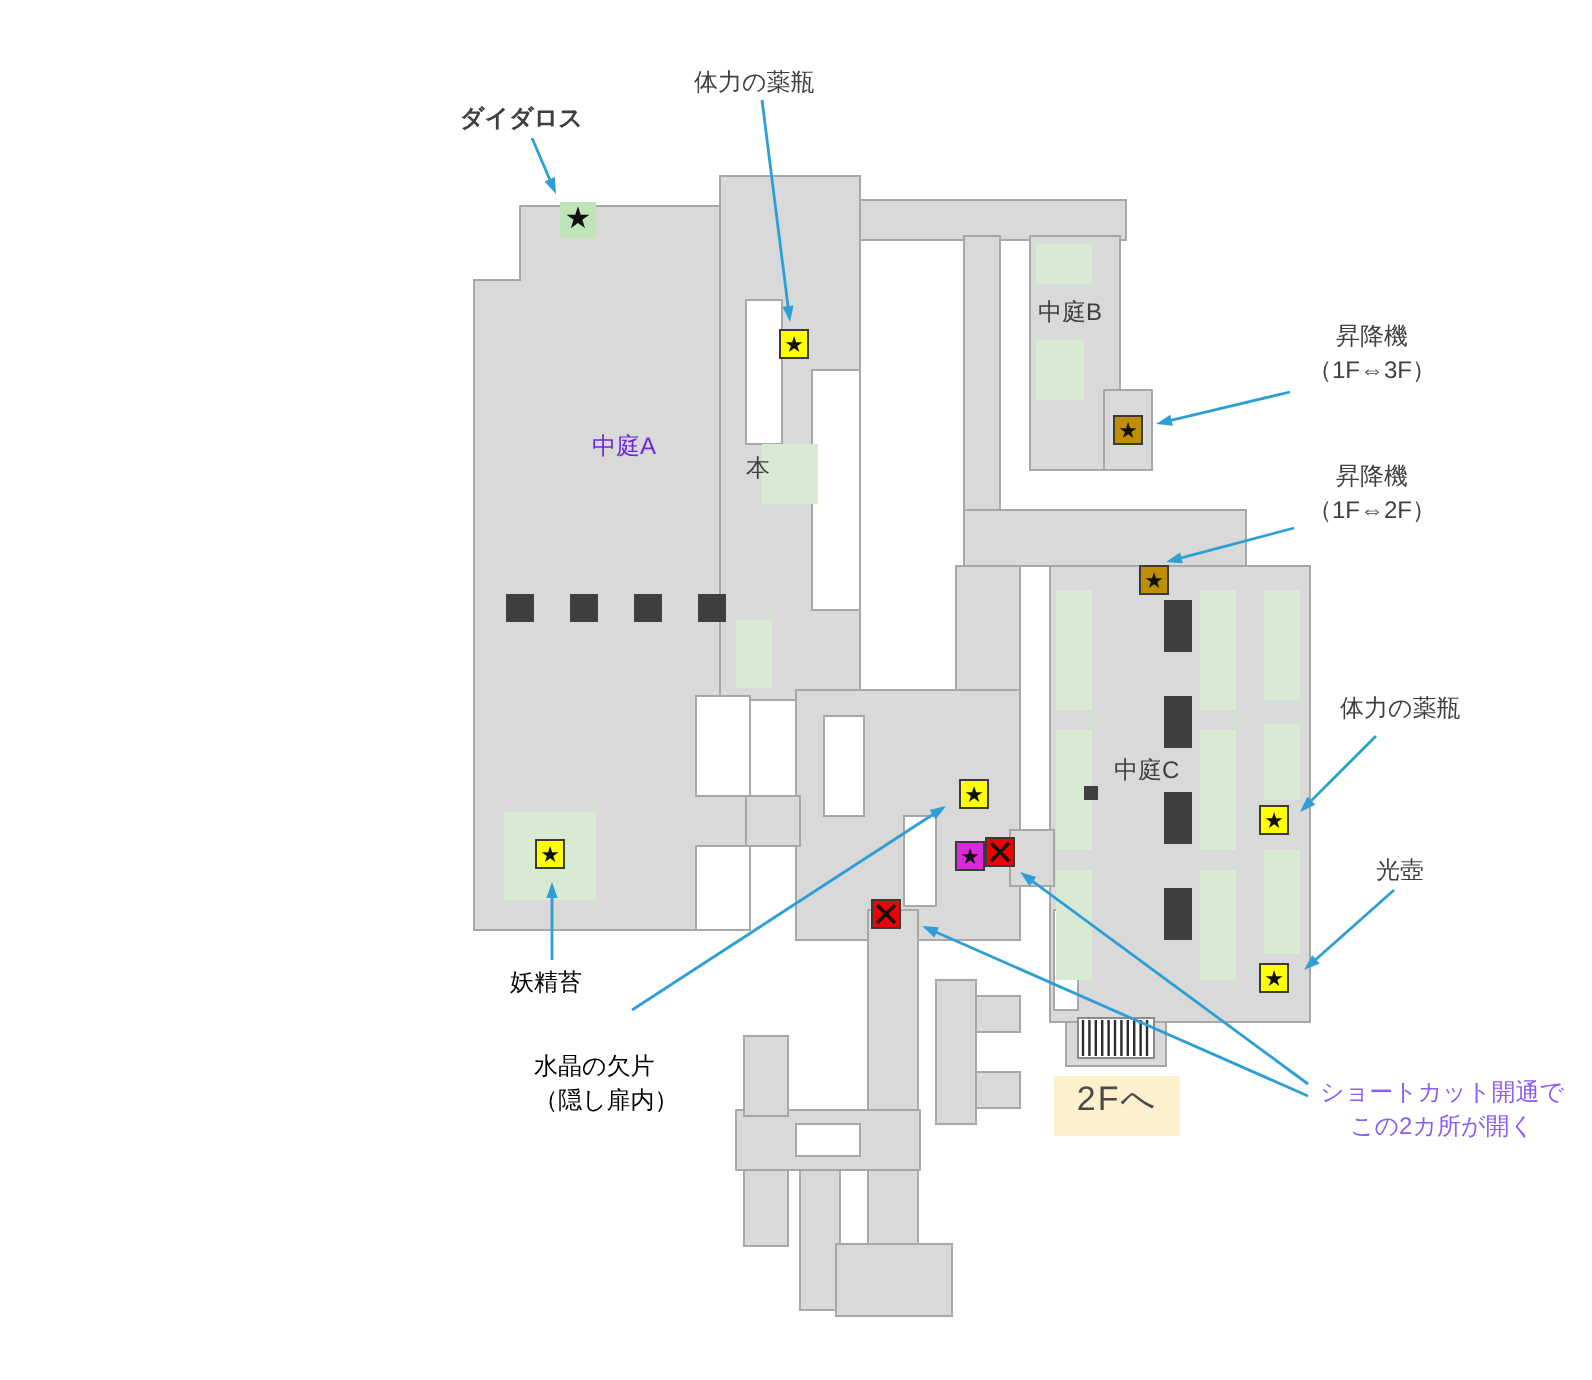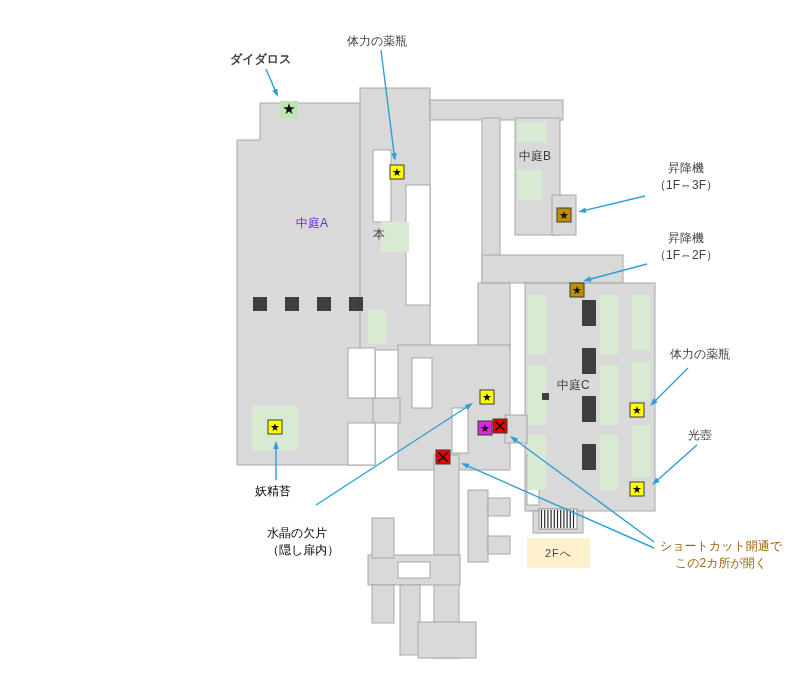--- a/index.html
+++ b/index.html
@@ -10,22 +10,22 @@
   .canvas svg{position:absolute;left:0;top:0;}
   .gray{fill:#d9d9d9;stroke:#a8a8a8;stroke-width:1;}
   .hole{fill:#ffffff;stroke:#a8a8a8;stroke-width:1;}
   .green{fill:#d9ead3;}
   .pillar{fill:#3f3f3f;}
   .map-label{
     position:absolute;font-size:12px;line-height:17px;color:#3f3f3f;
     white-space:pre-line;
   }
   .to2f{
-    position:absolute;display:flex;align-items:center;justify-content:center;
-    font-size:11px;color:#4a4a4a;letter-spacing:1px;
+    position:absolute;display:flex;justify-content:center;
+    font-size:17px;color:#4a4a4a;letter-spacing:1px;
   }
 </style>
 </head>
 <body>
 
 <div class="canvas">
 
   <svg width="796" height="690" viewBox="0 0 796 690">
 
     <g>
@@ -170,16 +170,16 @@
       <div class="map-label" style="left: 638px; top: 160px; width: 96px; text-align: center; color: rgb(63, 63, 63);">昇降機
 （1F⇔3F）</div>
       <div class="map-label" style="left: 638px; top: 230px; width: 96px; text-align: center; color: rgb(63, 63, 63);">昇降機
 （1F⇔2F）</div>
       <div class="map-label" style="left: 557px; top: 377px; color: rgb(63, 63, 63);">中庭C</div>
       <div class="map-label" style="left: 670px; top: 346px; color: rgb(63, 63, 63);">体力の薬瓶</div>
       <div class="map-label" style="left: 688px; top: 427px; color: rgb(63, 63, 63); text-align: right;">光壺</div>
       <div class="map-label" style="left: 255px; top: 483px; color: #000000;">妖精苔</div>
       <div class="map-label" style="left: 267px; top: 507px; color: #000000; margin-top: 18px;">水晶の欠片
 （隠し扉内）</div>
-      <div class="map-label" style="left: 656px; top: 538px; width: 130px; text-align: center; color: #a16207;">ショートカット開通で
+      <div class="map-label" style="left: 656px; top: 538px; width: 130px; text-align: center; color: #8b5cf6;">ショートカット開通で
 この2カ所が開く</div>
     </div>
 </div>
 
 </body></html>

